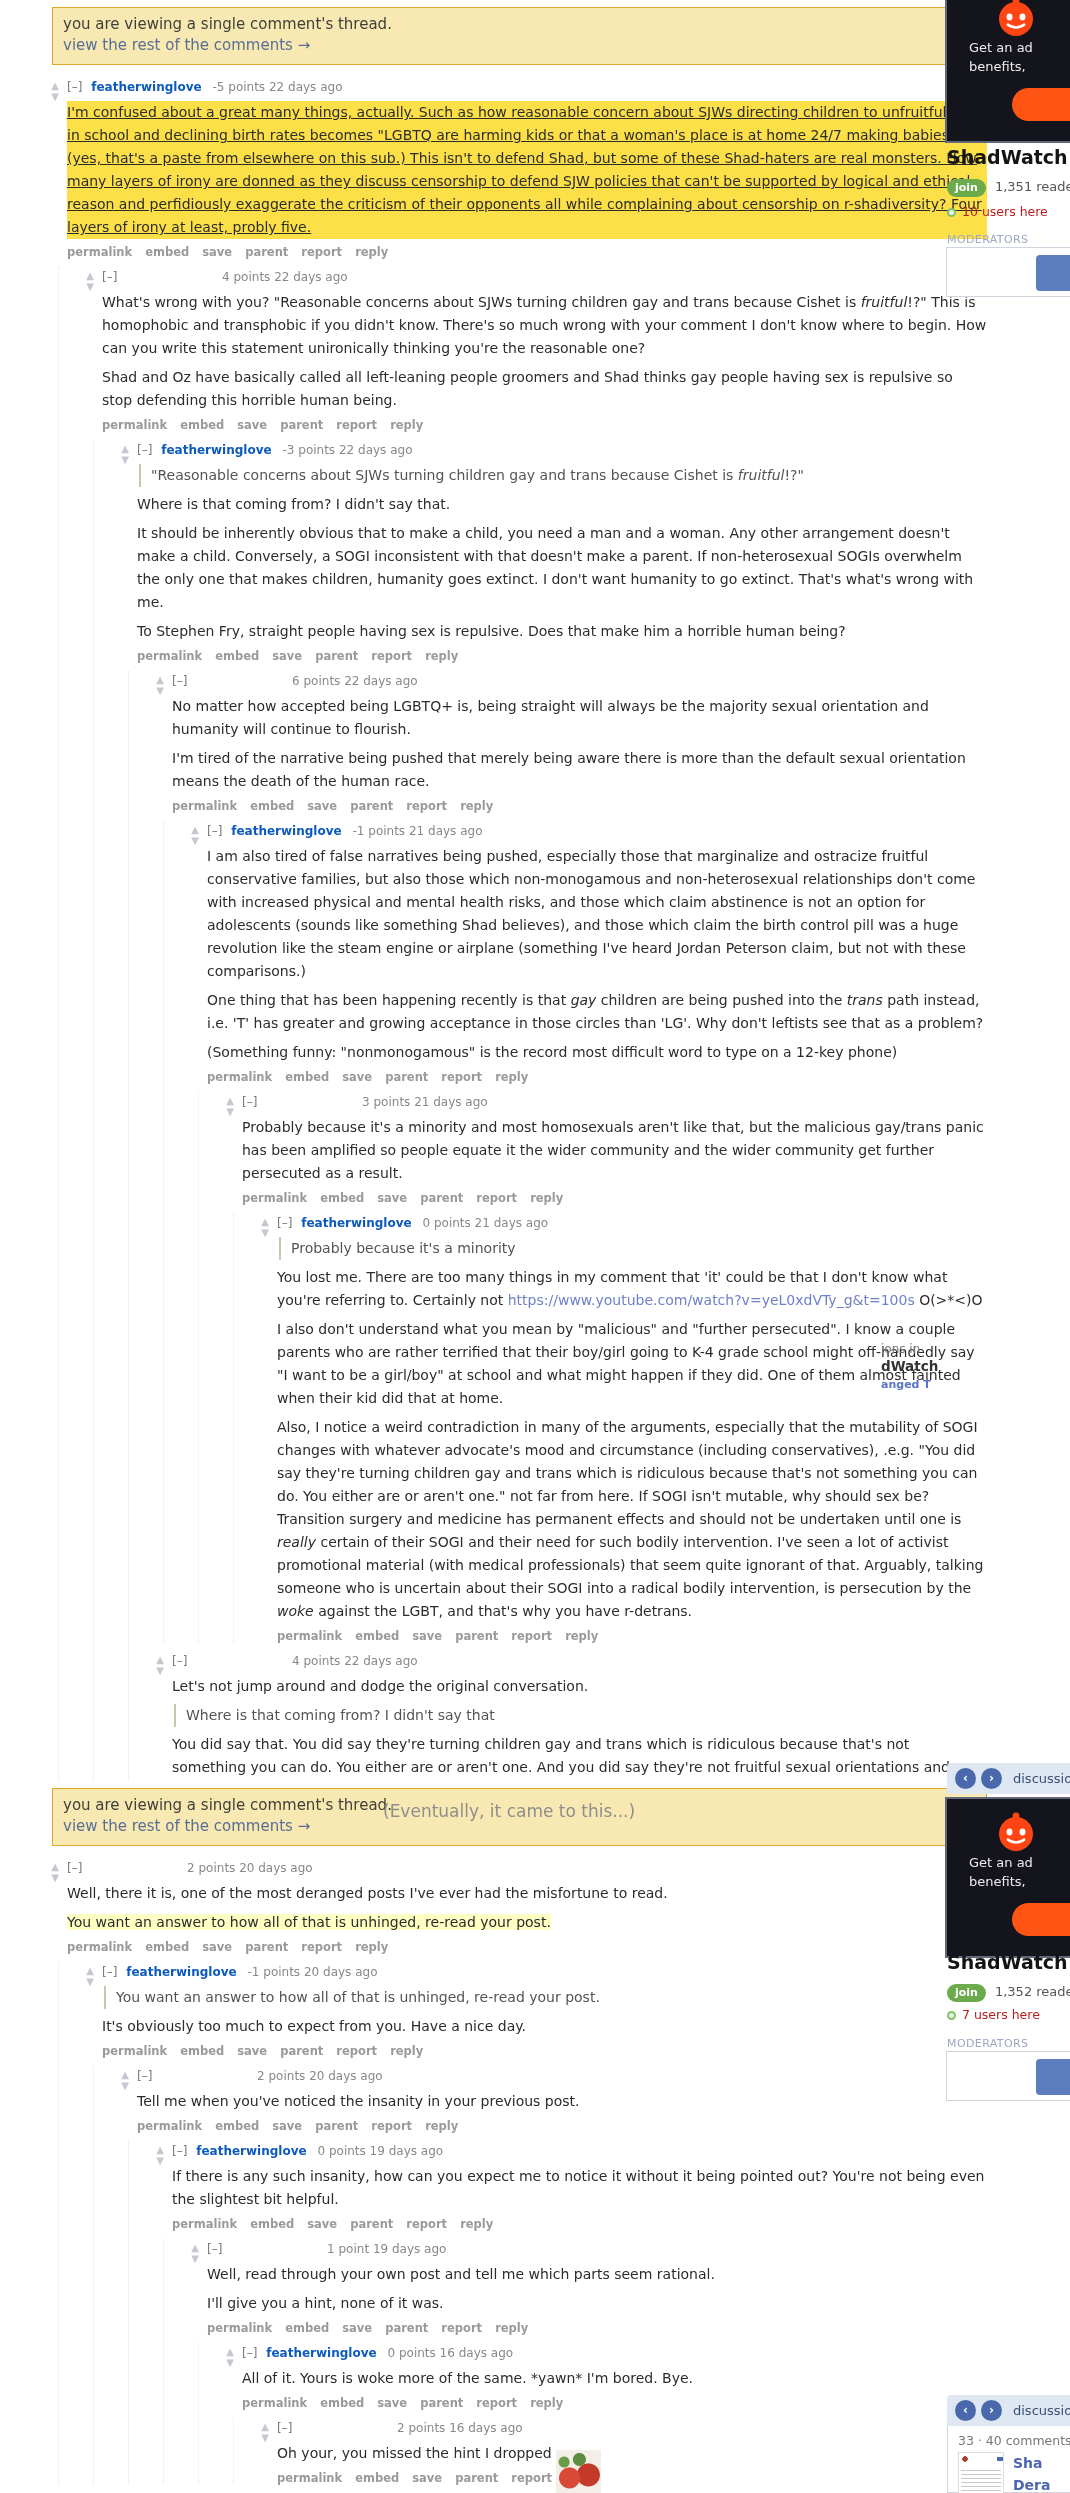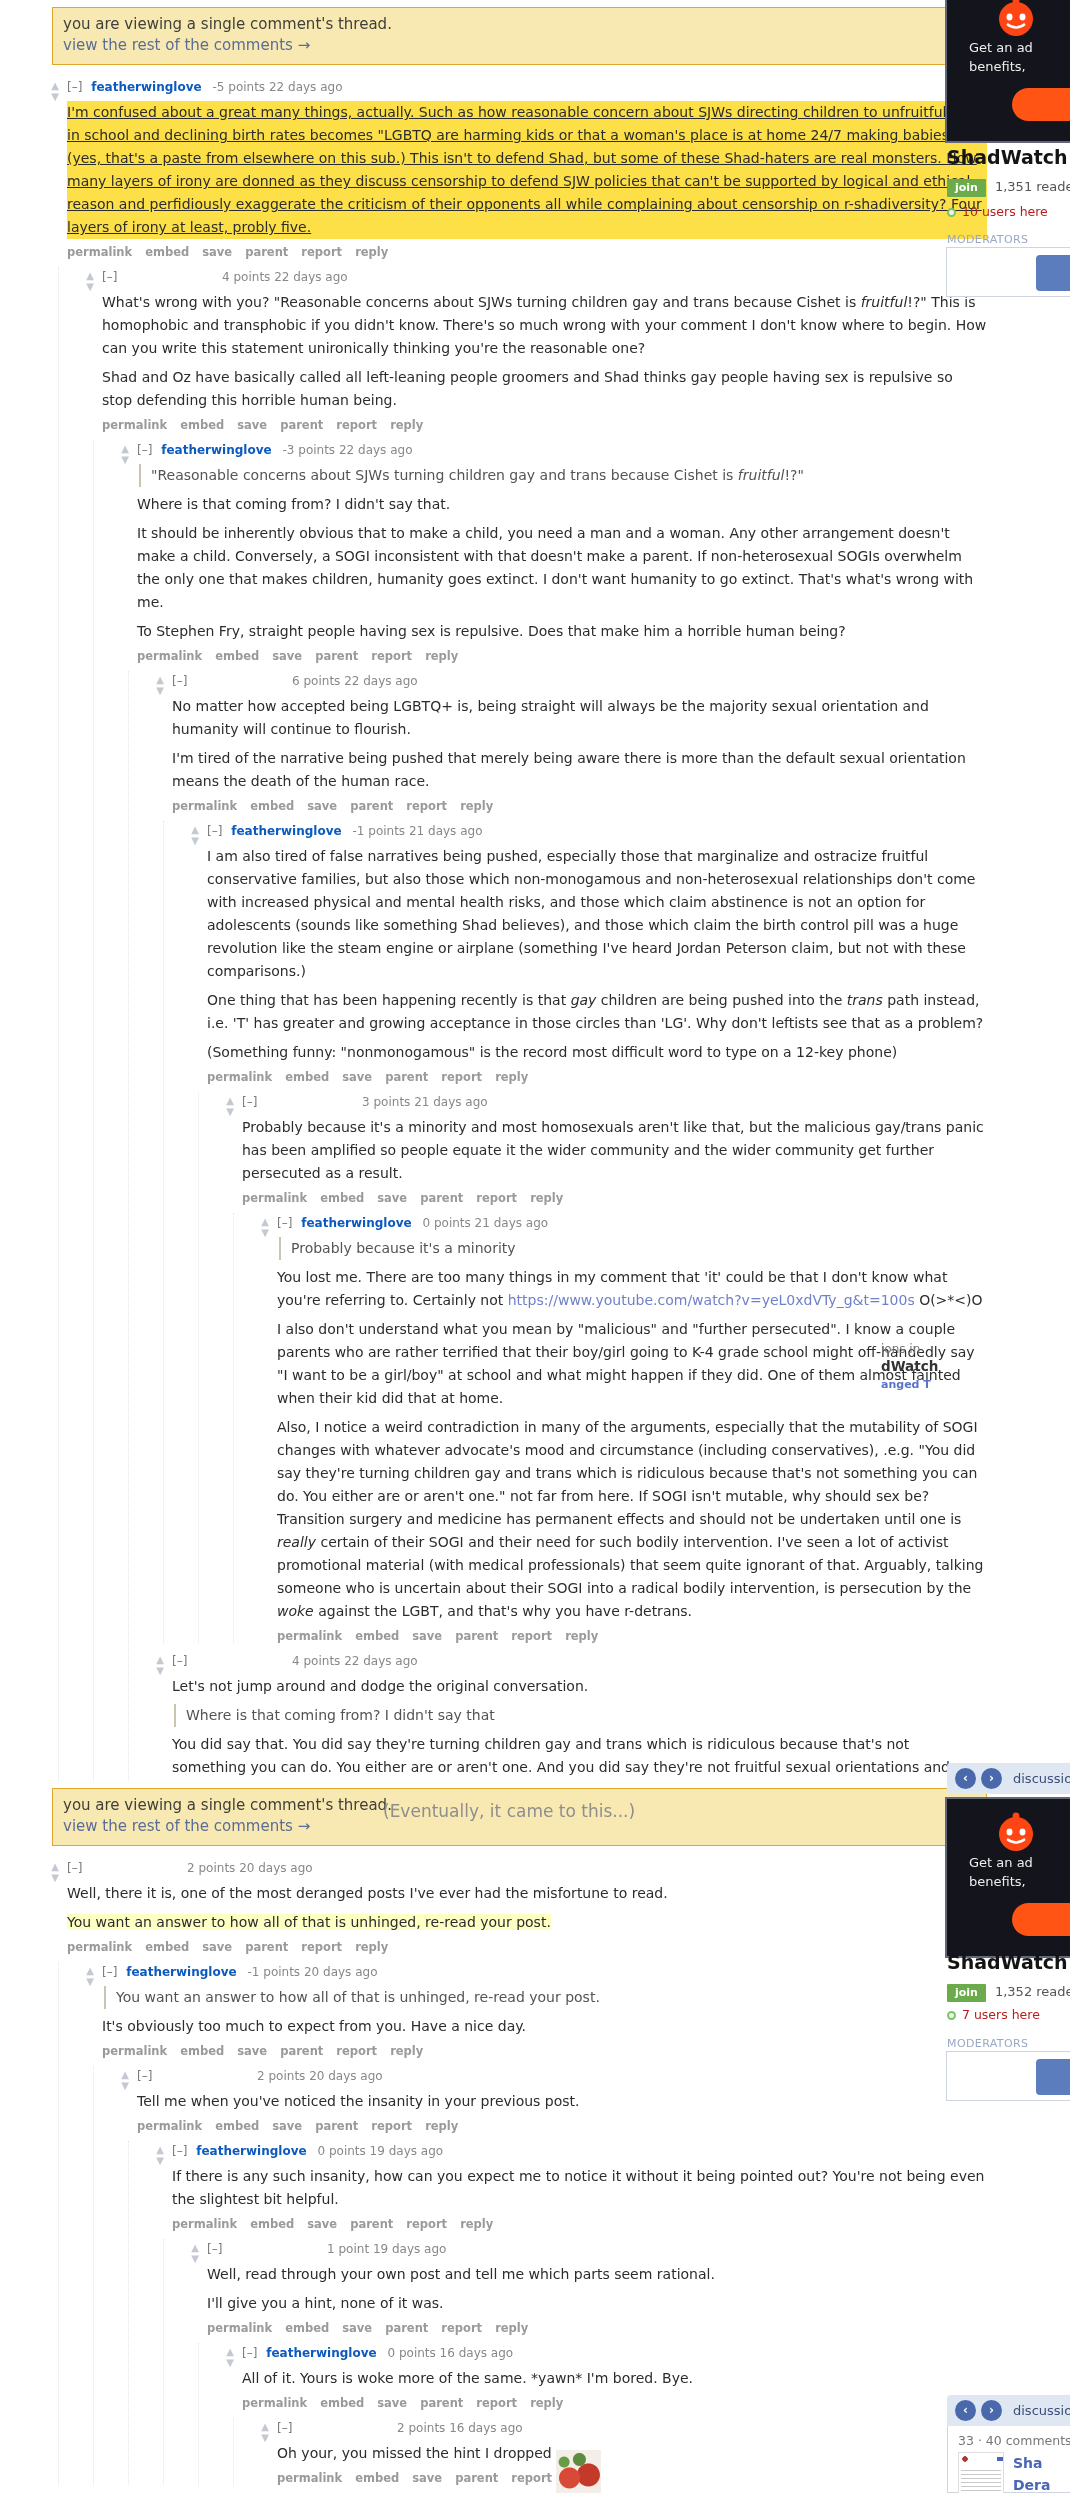--- a/index.html
+++ b/index.html
@@ -39,21 +39,21 @@
 
   
   .premium { position:absolute; left:945px; width:310px; background:#14151c; border:2px solid #62677a;
              padding:8px 0 16px 22px; color:#ededed; font-size:13px; line-height:19px; }
   .premium .alien { display:block; margin-left:24px; }
   .redbtn { margin:12px 0 0 43px; width:170px; height:33px; background:#ff5414; border:none;
             border-radius:17px; cursor:pointer; }
   .subname { position:absolute; left:947px; font-size:19px; font-weight:bold; color:#141414; white-space:nowrap; }
   .joinrow { position:absolute; left:947px; white-space:nowrap; font-size:13px; color:#555; }
   .joinbtn { display:inline-block; background:#6cab4c; color:#fff; font-weight:bold; font-size:11px;
-             padding:2px 8px 3px 8px; border-radius:1px; margin-right:9px; cursor:pointer; }
+             padding:2px 8px 3px 8px; border-radius:9px; margin-right:9px; cursor:pointer; }
   .usersrow { position:absolute; left:947px; font-size:12.5px; color:#b91c1c; white-space:nowrap; }
   .dot { display:inline-block; width:9px; height:9px; border-radius:50%; border:2px solid #7cc36a;
          background:#eaf6e4; margin-right:6px; vertical-align:-1px; }
   .modslabel { position:absolute; left:947px; font-size:11px; color:#9aa8c2; letter-spacing:.4px; white-space:nowrap; }
   .modbox { position:absolute; left:946px; width:210px; height:50px; background:#fff; border:1px solid #cfd5de; }
   .bluebtn { position:absolute; left:89px; top:7px; width:80px; height:36px; background:#5b7dbd;
              border:none; border-radius:4px; cursor:pointer; }
 
   
   .discusbar { position:absolute; left:947px; width:210px; height:31px; background:#dfe7f3;

